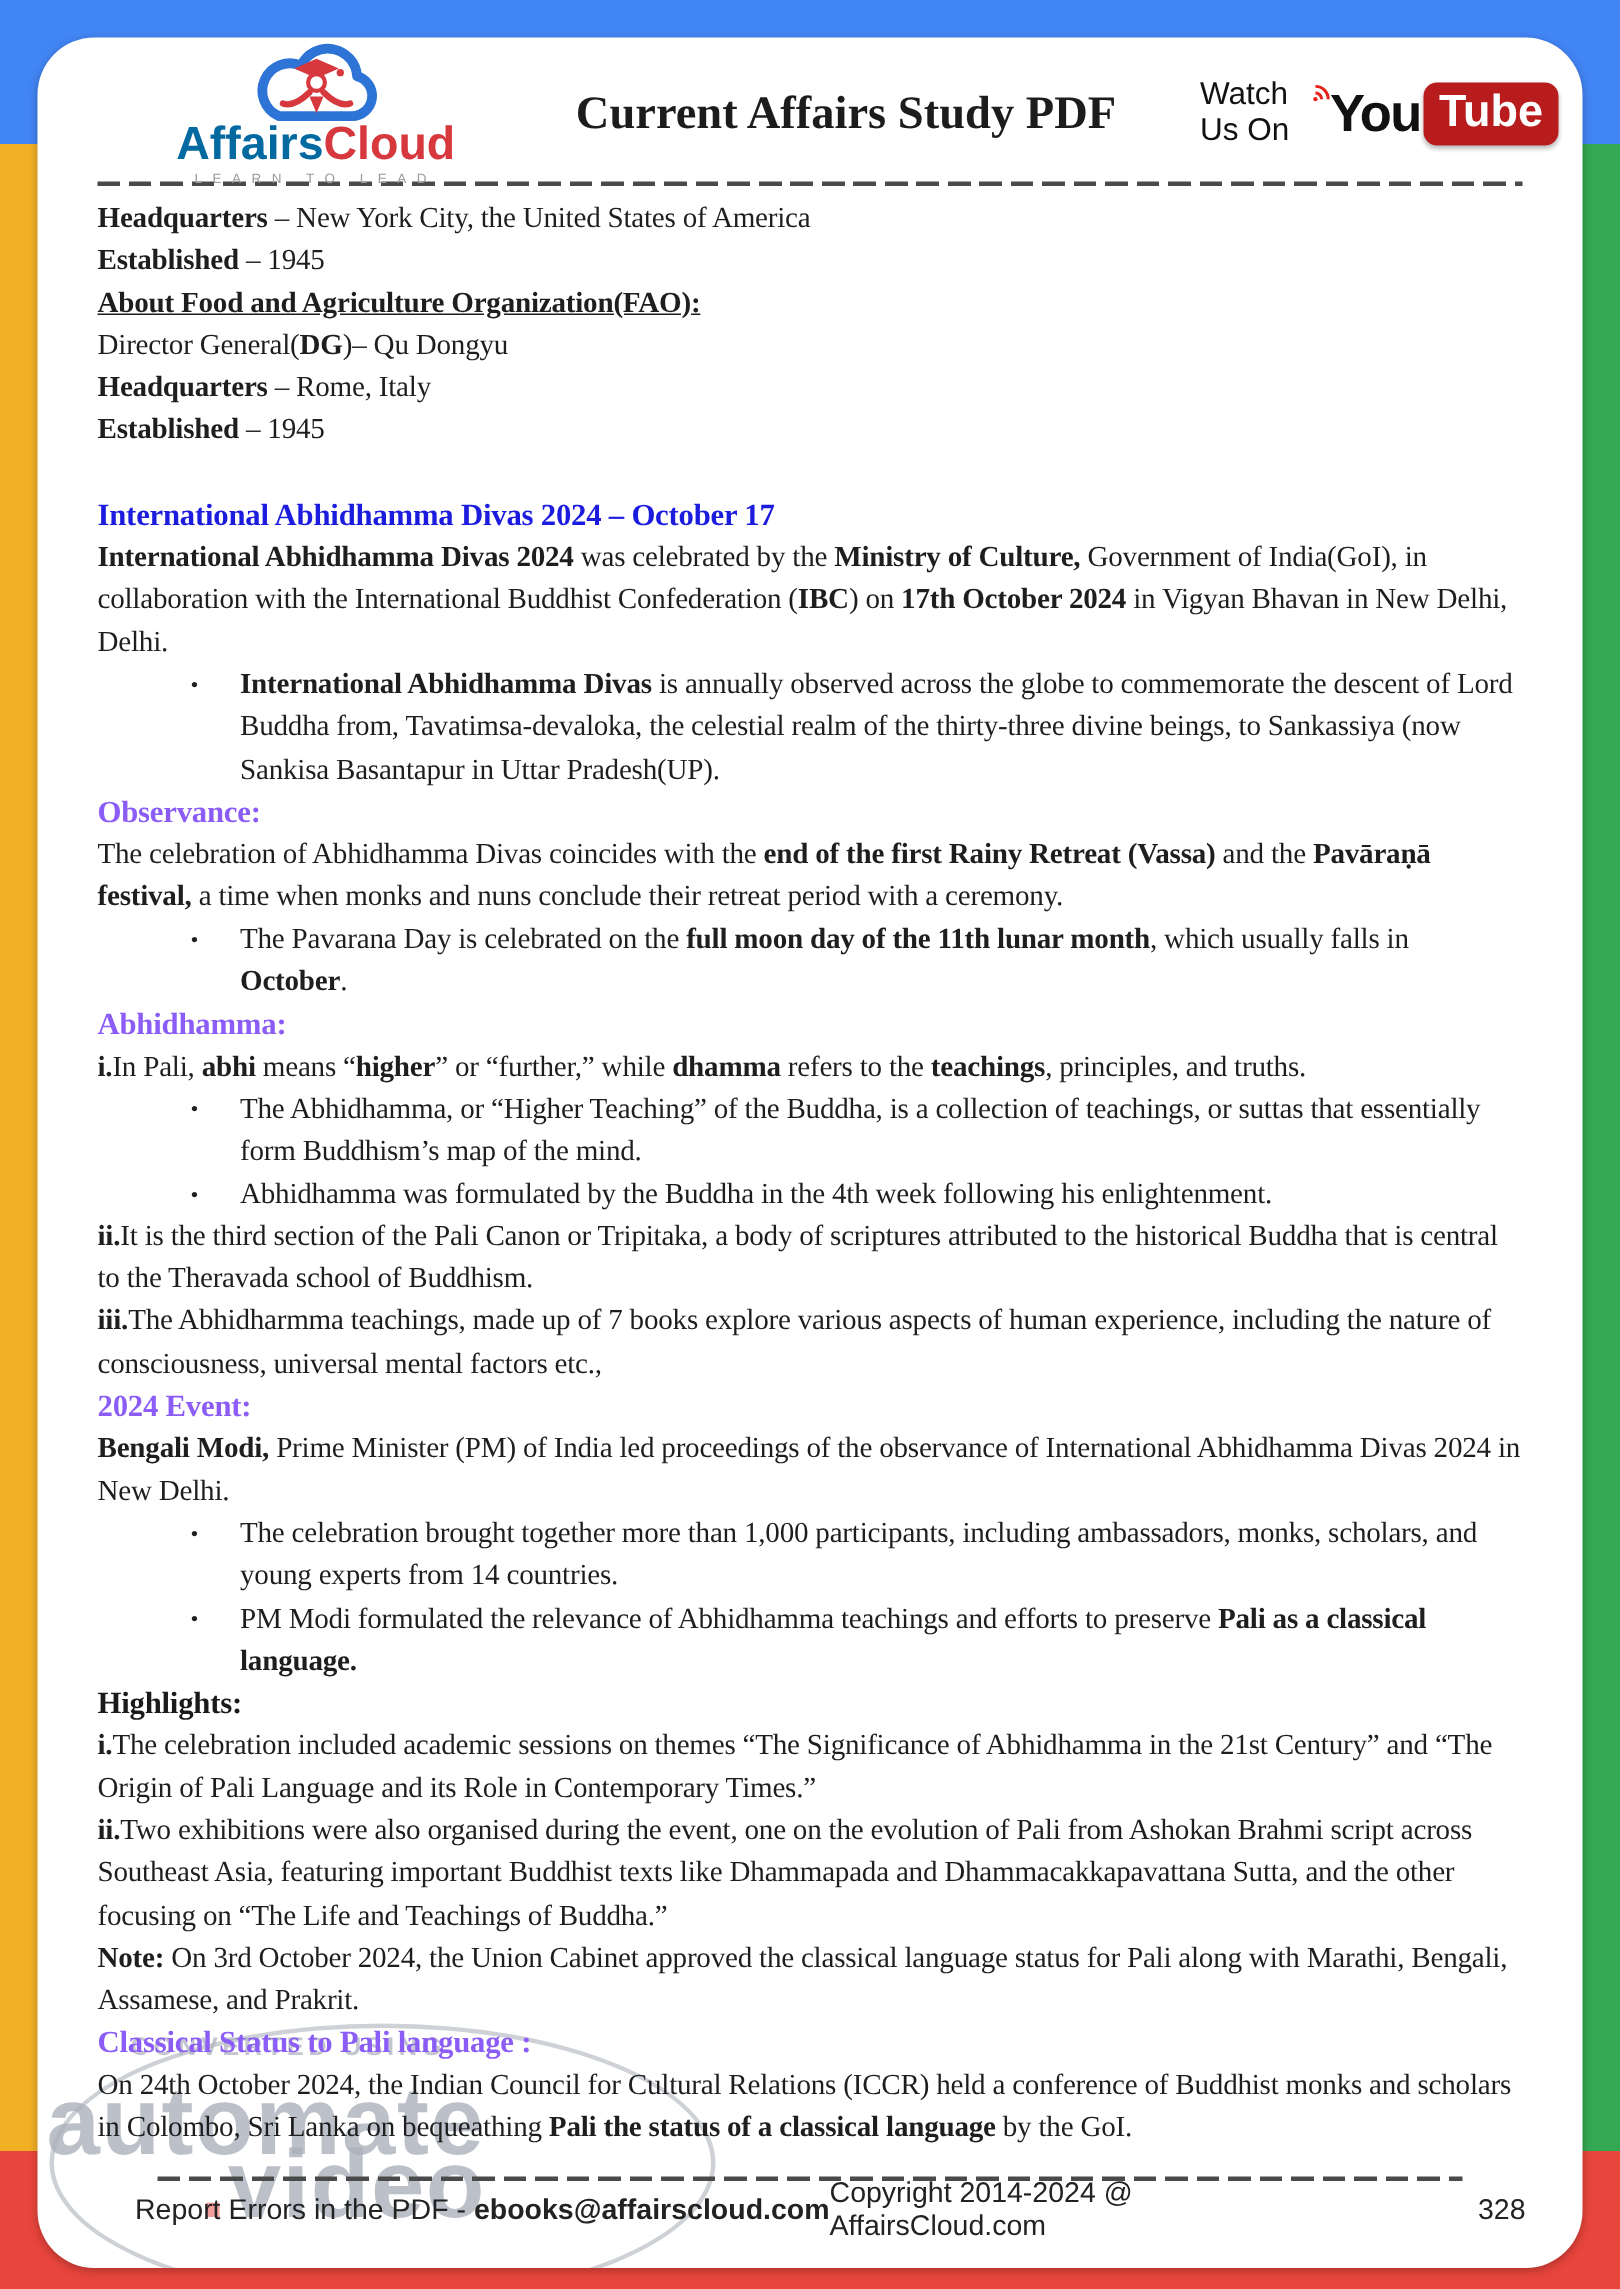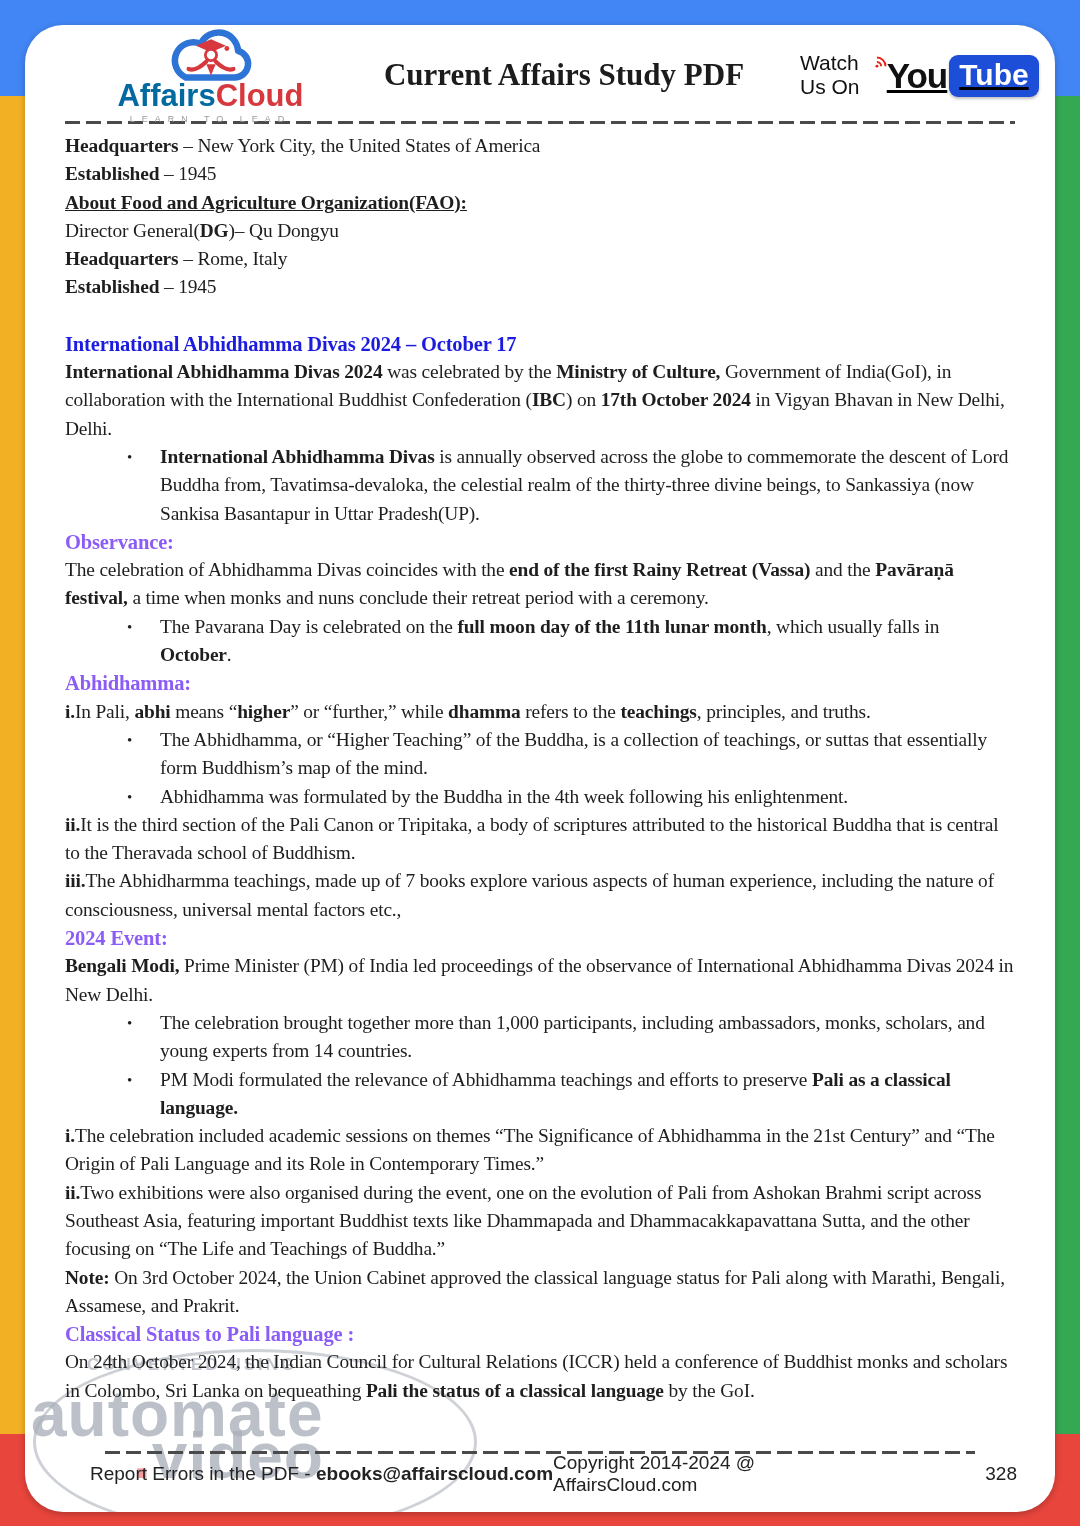--- a/index.html
+++ b/index.html
@@ -23,23 +23,23 @@
   .hdr{display:flex;align-items:center;height:96px;padding:2px 30px 0 58px;position:relative;z-index:2;}
   .logo{width:255px;display:flex;flex-direction:column;align-items:center;line-height:1;}
   .logo svg{display:block;}
   .brand{font-family:"Liberation Sans",sans-serif;font-weight:bold;font-size:31px;margin-top:-4px;}
   .brand .p1{color:#0369a1;}
   .brand .p2{color:#D6383E;}
   .tagline{font-family:"Liberation Sans",sans-serif;font-size:9px;letter-spacing:7px;color:#9a9a9a;margin-top:4px;}
   .doc-title{flex:1;text-align:center;font-weight:bold;font-size:31px;color:#1c1c1c;padding-right:10px;}
   .yt{width:225px;display:flex;flex-direction:row;align-items:center;}
   .yt-top{display:flex;align-items:flex-start;gap:6px;font-family:"Liberation Sans",sans-serif;font-size:21px;color:#111;}
-  .yt-row{display:flex;align-items:center;margin-top:2px;font-family:"Liberation Sans",sans-serif;font-weight:bold;text-decoration:underline;}
+  .yt-row{display:flex;align-items:center;margin-top:2px;font-family:"Liberation Sans",sans-serif;font-weight:bold;}
   .yt-you{font-size:35px;color:#111;letter-spacing:-1px;}
-  .yt-tube{font-size:30px;color:#fff;background:#1d4ed8;border-radius:9px;padding:3px 10px 5px;margin-left:2px;box-shadow:0 2px 3px rgba(0,0,0,.25);}
+  .yt-tube{font-size:30px;color:#fff;background:#b91c1c;border-radius:9px;padding:3px 10px 5px;margin-left:2px;box-shadow:0 2px 3px rgba(0,0,0,.25);}
   
   .dashes{height:3px;margin:0 40px;
     background:repeating-linear-gradient(90deg,#4a4a4a 0 15px,transparent 15px 21px);}
   .dashes.top{margin-top:-2px;}
   .dashes.bottom{position:absolute;left:40px;right:40px;bottom:58px;}
   
   .main{position:relative;z-index:1;padding:8px 40px 0 40px;font-size:19.4px;
     line-height:28.3px;color:#1e1e1e;letter-spacing:-0.15px;}
   .para{margin:0;}
   .gap{height:28px;}
@@ -158,20 +158,21 @@
       <div class="heading green">2024 Event:</div>
       <div class="para"><span class="b">Bengali Modi,</span><span> Prime Minister (PM) of India led proceedings of the observance of International Abhidhamma Divas 2024 in New Delhi.</span></div>
       <div class="bullet">
         <span class="dot">•</span>
         <span class="btext"><span>The celebration brought together more than 1,000 participants, including ambassadors, monks, scholars, and young experts from 14 countries.</span></span>
       </div>
       <div class="bullet">
         <span class="dot">•</span>
         <span class="btext"><span>PM Modi formulated the relevance of Abhidhamma teachings and efforts to preserve </span><span class="b">Pali as a classical language.</span></span>
       </div>
+      <div class="heading black">Highlights:</div>
       <div class="para"><span class="b">i.</span><span>The celebration included academic sessions on themes “The Significance of Abhidhamma in the 21st Century” and “The Origin of Pali Language and its Role in Contemporary Times.”</span></div>
       <div class="para"><span class="b">ii.</span><span>Two exhibitions were also organised during the event, one on the evolution of Pali from Ashokan Brahmi script across Southeast Asia, featuring important  Buddhist texts like Dhammapada and Dhammacakkapavattana Sutta, and the other focusing on “The Life and  Teachings of Buddha.”</span></div>
       <div class="para"><span class="b">Note:</span><span> On 3rd October 2024, the Union Cabinet approved the classical language status for Pali along with Marathi, Bengali, Assamese, and Prakrit.</span></div>
       <div class="heading green">Classical Status to Pali language :</div>
       <div class="para"><span>On 24th October 2024, the Indian Council for Cultural Relations (ICCR) held a conference of Buddhist monks and scholars in Colombo, Sri Lanka on bequeathing </span><span class="b">Pali the status of a classical language</span><span> by the GoI.</span></div>
     </div>
 
   <div class="dashes bottom"></div>
 
   <div class="footer">

